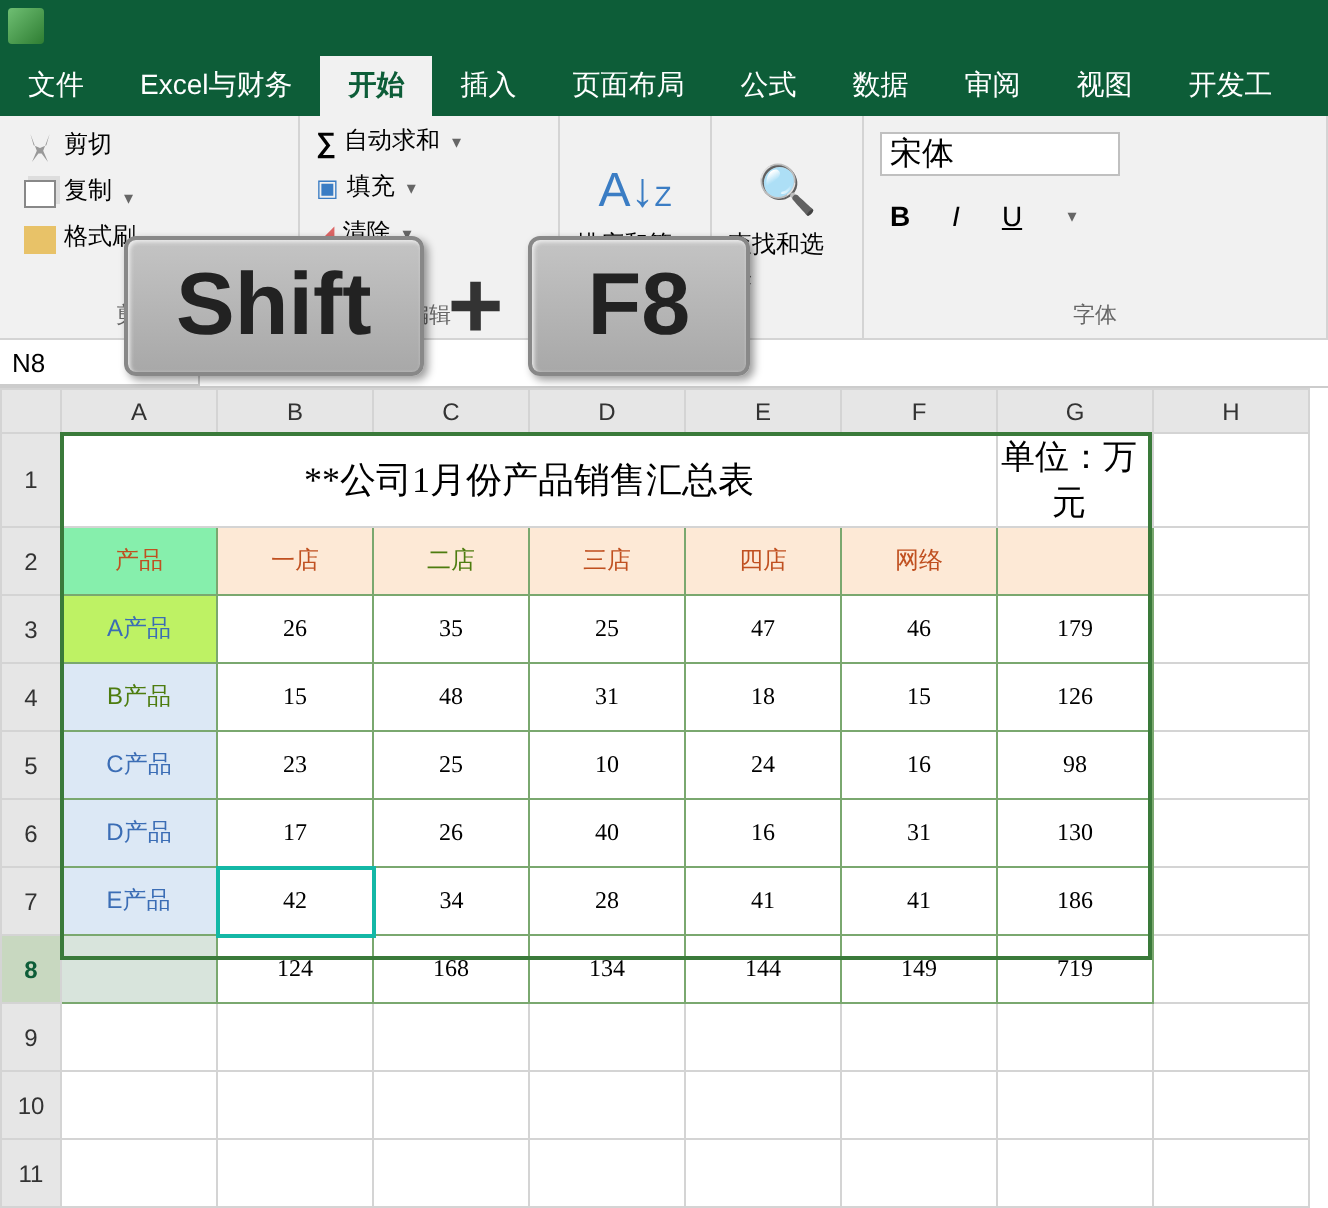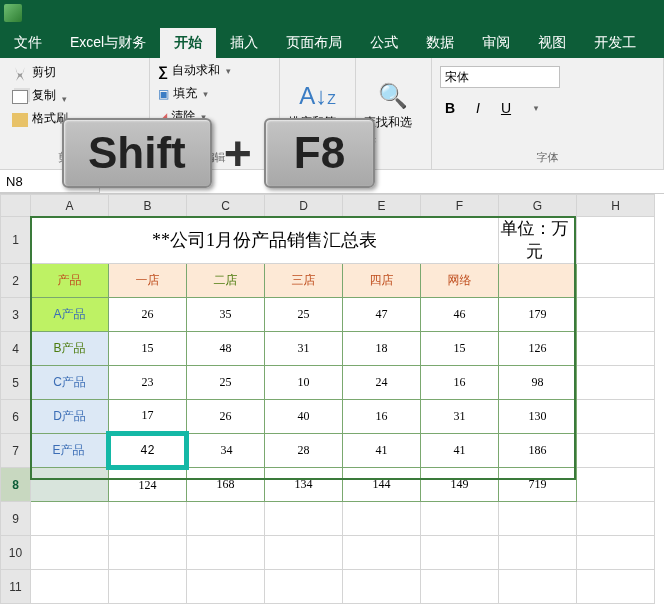--- a/index.html
+++ b/index.html
@@ -28,21 +28,21 @@
 .edit-col{font-size:12px;display:flex;flex-direction:column;gap:6px}
 .edit-col .item{display:flex;align-items:center;gap:4px}
 .sigma{font-weight:bold;font-size:14px}
 .sort-group{width:76px;display:flex;flex-direction:column;align-items:center;justify-content:center}
 .sort-icon{font-size:24px;color:#3b7dc4}
 .sort-txt{font-size:12px;margin-top:4px}
 .find-group{width:76px;display:flex;flex-direction:column;align-items:center;justify-content:center}
 .find-icon{font-size:24px;color:#555}
 .font-group{flex:1}
 .font-row1{display:flex;gap:4px;padding-top:4px}
-.font-sel{border:1px solid #c0c0c0;background:#fff;font-size:12px;padding:2px 4px;width:120px;height:22px}
+.font-sel{border:1px solid #c0c0c0;background:#fff;font-size:16px;padding:2px 4px;width:120px;height:22px}
 .font-row2{display:flex;gap:8px;padding-top:12px;font-size:14px;align-items:center}
 .font-row2 span{width:20px;text-align:center;cursor:pointer}
 .name-box-row{display:flex;border-bottom:1px solid #ccc;height:24px;align-items:stretch}
 .name-box{border:1px solid #ccc;border-top:none;border-left:none;width:100px;font-size:13px;padding:2px 6px;background:#fff}
 .formula-bar{flex:1;border:none;background:#fff}
 .grid-wrap{position:relative}
 .grid{border-collapse:collapse;font-size:12px;table-layout:fixed}
 .grid th,.grid td{border:1px solid #d4d4d4;text-align:center;font-weight:normal}
 .grid .corner{background:#e6e6e6;width:30px;height:22px}
 .grid .colh{background:#e6e6e6;height:22px;width:78px;color:#333}
@@ -170,21 +170,21 @@
       </thead>
       <tbody>
         <tr class="r1">
           <th class="rowh">1</th>
           <td colspan="6" class="title-cell">**公司1月份产品销售汇总表</td>
           <td class="unit-cell">单位：万元</td>
           <td></td>
         </tr>
         <tr class="r2">
           <th class="rowh">2</th>
-          <td style="background:#bef264;color:#c05020;border:1px solid #7aa86f">产品</td>
+          <td style="background:#86efac;color:#c05020;border:1px solid #7aa86f">产品</td>
           <td style="background:#fde9d6;color:#c05020;border:1px solid #7aa86f">一店</td>
           <td style="background:#fde9d6;color:#4d7c0f;border:1px solid #7aa86f">二店</td>
           <td style="background:#fde9d6;color:#c05020;border:1px solid #7aa86f">三店</td>
           <td style="background:#fde9d6;color:#c05020;border:1px solid #7aa86f">四店</td>
           <td style="background:#fde9d6;color:#c05020;border:1px solid #7aa86f">网络</td>
           <td style="background:#fde9d6;color:#c05020;border:1px solid #7aa86f"></td>
           <td></td>
         </tr>
         <tr class="r3">
           <th class="rowh">3</th>
@@ -226,21 +226,21 @@
           <td style="border:1px solid #7aa86f;font-family:SimSun">26</td>
           <td style="border:1px solid #7aa86f;font-family:SimSun">40</td>
           <td style="border:1px solid #7aa86f;font-family:SimSun">16</td>
           <td style="border:1px solid #7aa86f;font-family:SimSun">31</td>
           <td style="border:1px solid #7aa86f;font-family:SimSun">130</td>
           <td></td>
         </tr>
         <tr class="r7">
           <th class="rowh">7</th>
           <td style="background:#dce8f5;color:#3b6db5;border:1px solid #7aa86f">E产品</td>
-          <td style="border:5px solid #14b8a6;font-family:Liberation Mono, monospace">42</td>
+          <td style="border:2px solid #14b8a6;font-family:Liberation Serif, serif">42</td>
           <td style="border:1px solid #7aa86f;font-family:SimSun">34</td>
           <td style="border:1px solid #7aa86f;font-family:SimSun">28</td>
           <td style="border:1px solid #7aa86f;font-family:SimSun">41</td>
           <td style="border:1px solid #7aa86f;font-family:SimSun">41</td>
           <td style="border:1px solid #7aa86f;font-family:SimSun">186</td>
           <td></td>
         </tr>
         <tr class="r8">
           <th class="rowh sel">8</th>
           <td class="sel-cell" style="border:1px solid #7aa86f"></td>

